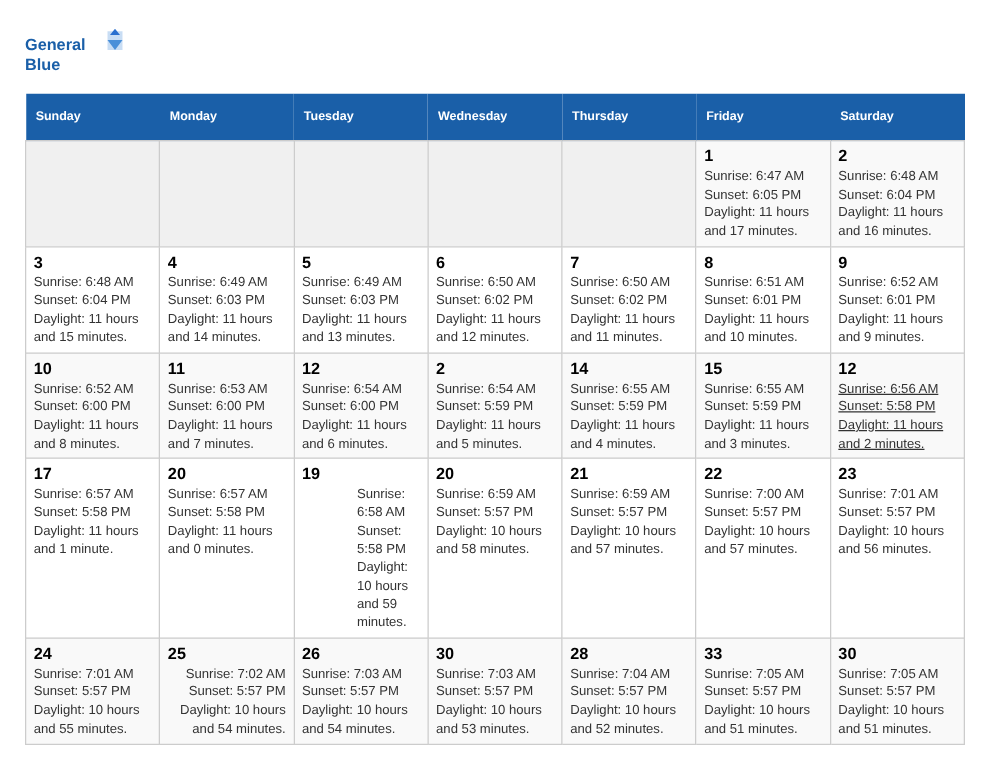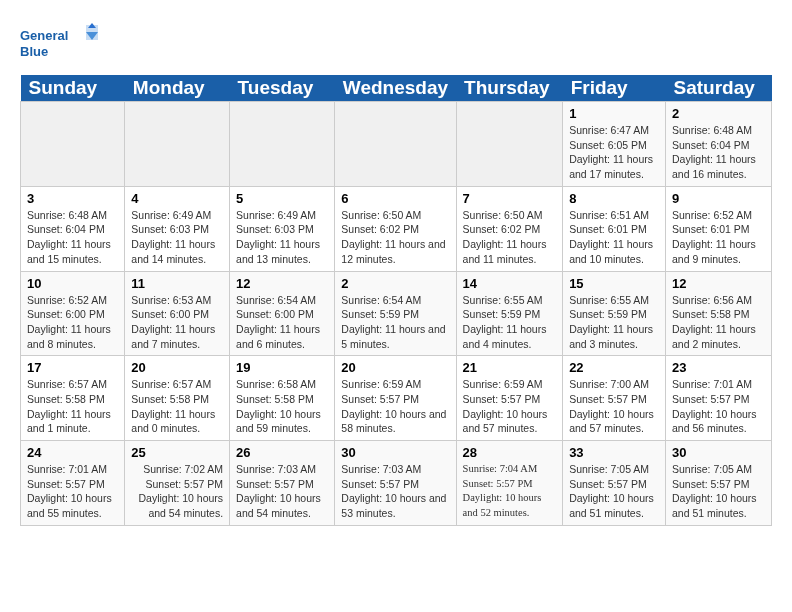--- a/index.html
+++ b/index.html
@@ -38,22 +38,22 @@
     }
     table {
       width: 100%;
       border-collapse: collapse;
       font-size: 11px;
     }
     th {
       background-color: #1a5fa8;
       color: #fff;
       text-align: left;
-      padding: 2px 8px;
-      font-size: 19px;
+      padding: 13px 8px;
+      font-size: 10px;
     }
     td {
       border: 1px solid #ccc;
       vertical-align: top;
       padding: 4px 6px;
       width: calc(100% / 7);
       height: 80px;
     }
     .day-num {
       font-weight: bold;
@@ -203,41 +203,41 @@
 Daylight: 11 hours and 4 minutes.</div>
         </td>
         <td>
           <span class="day-num">15</span>
           <div class="day-info" style="white-space: pre-line;">Sunrise: 6:55 AM
 Sunset: 5:59 PM
 Daylight: 11 hours and 3 minutes.</div>
         </td>
         <td>
           <span class="day-num">12</span>
-          <div class="day-info" style="white-space: pre-line;">Sunrise: 6:56 AM
+          <div class="day-info" style="white-space: pre-line; text-decoration: underline;">Sunrise: 6:56 AM
 Sunset: 5:58 PM
 Daylight: 11 hours and 2 minutes.</div>
         </td>
       </tr>
       <tr>
         <td>
           <span class="day-num">17</span>
           <div class="day-info" style="white-space: pre-line;">Sunrise: 6:57 AM
 Sunset: 5:58 PM
 Daylight: 11 hours and 1 minute.</div>
         </td>
         <td>
           <span class="day-num">20</span>
           <div class="day-info" style="white-space: pre-line;">Sunrise: 6:57 AM
 Sunset: 5:58 PM
 Daylight: 11 hours and 0 minutes.</div>
         </td>
         <td>
           <span class="day-num">19</span>
-          <div class="day-info" style="white-space: pre-line;">Sunrise: 6:58 AM
+          <div class="day-info" style="white-space: pre-line; margin-left: 44px;">Sunrise: 6:58 AM
 Sunset: 5:58 PM
 Daylight: 10 hours and 59 minutes.</div>
         </td>
         <td>
           <span class="day-num">20</span>
           <div class="day-info" style="white-space: pre-line;">Sunrise: 6:59 AM
 Sunset: 5:57 PM
 Daylight: 10 hours and 58 minutes.</div>
         </td>
         <td>
@@ -279,21 +279,21 @@
 Daylight: 10 hours and 54 minutes.</div>
         </td>
         <td>
           <span class="day-num">30</span>
           <div class="day-info" style="white-space: pre-line;">Sunrise: 7:03 AM
 Sunset: 5:57 PM
 Daylight: 10 hours and 53 minutes.</div>
         </td>
         <td>
           <span class="day-num">28</span>
-          <div class="day-info" style="white-space: pre-line; font-family: Liberation Serif, serif;">Sunrise: 7:04 AM
+          <div class="day-info" style="white-space: pre-line;">Sunrise: 7:04 AM
 Sunset: 5:57 PM
 Daylight: 10 hours and 52 minutes.</div>
         </td>
         <td>
           <span class="day-num">33</span>
           <div class="day-info" style="white-space: pre-line;">Sunrise: 7:05 AM
 Sunset: 5:57 PM
 Daylight: 10 hours and 51 minutes.</div>
         </td>
         <td>

